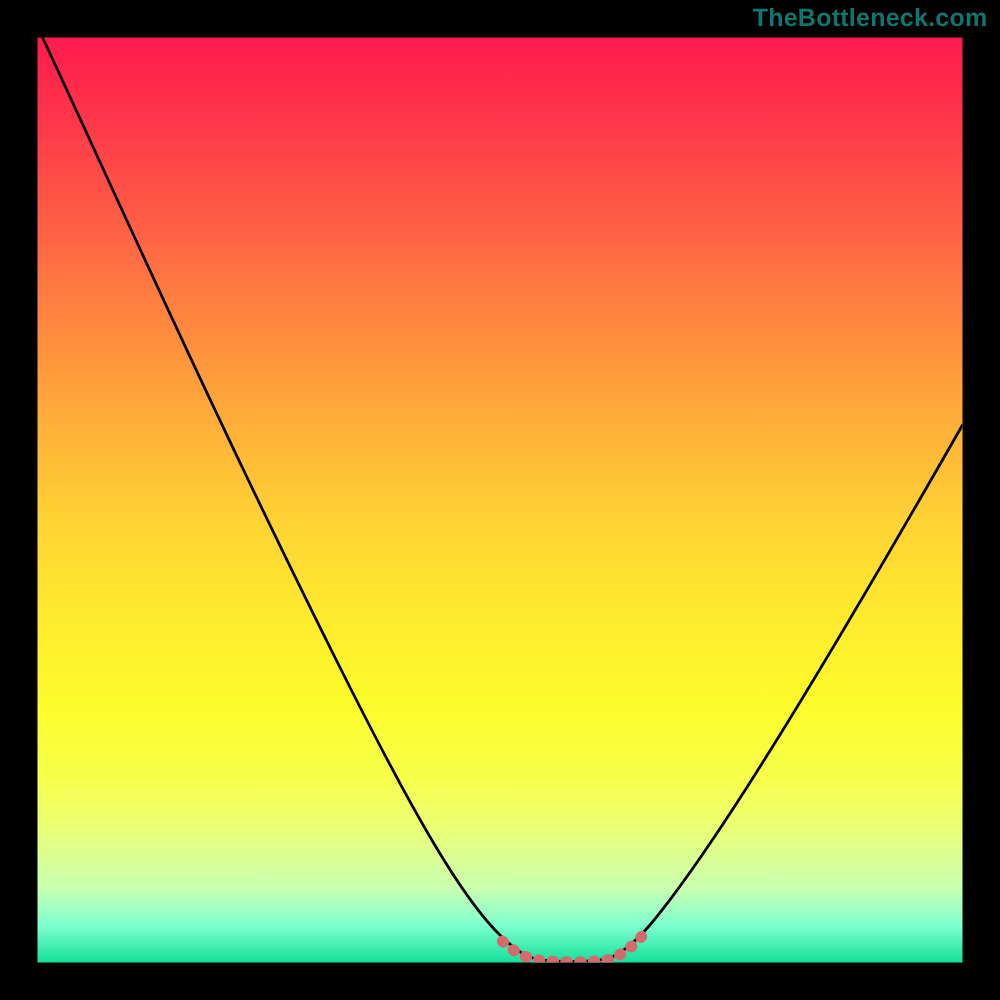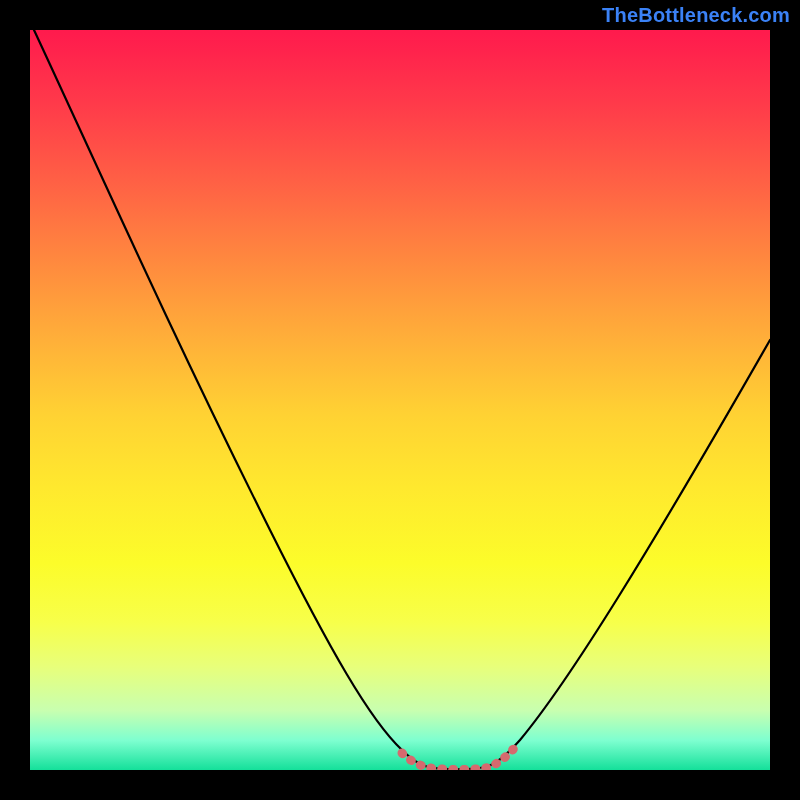--- a/index.html
+++ b/index.html
@@ -39,21 +39,21 @@
     width: 740px;
     height: 740px;
   }
   .attribution {
     position: absolute;
     top: 4px;
     right: 10px;
     font-family: Arial, Helvetica, sans-serif;
     font-size: 20px;
     font-weight: 600;
-    color: #3b82f6;
+    color: #0f766e;
     letter-spacing: 0.2px;
   }
 </style>
 </head>
 <body>
 
 <div class="frame">
   <div class="plot-area">
     <svg class="curve-svg" viewBox="0 0 740 740" preserveAspectRatio="none">
       <path fill="none" stroke="#000" stroke-width="2.2" stroke-linecap="round" d="M 4 0 C 60 120, 140 300, 240 500 C 300 620, 340 690, 372 720 C 382 730, 390 735, 398 737 C 414 740, 440 740, 456 737 C 466 734, 476 726, 490 710 C 540 650, 620 520, 740 310"></path>

